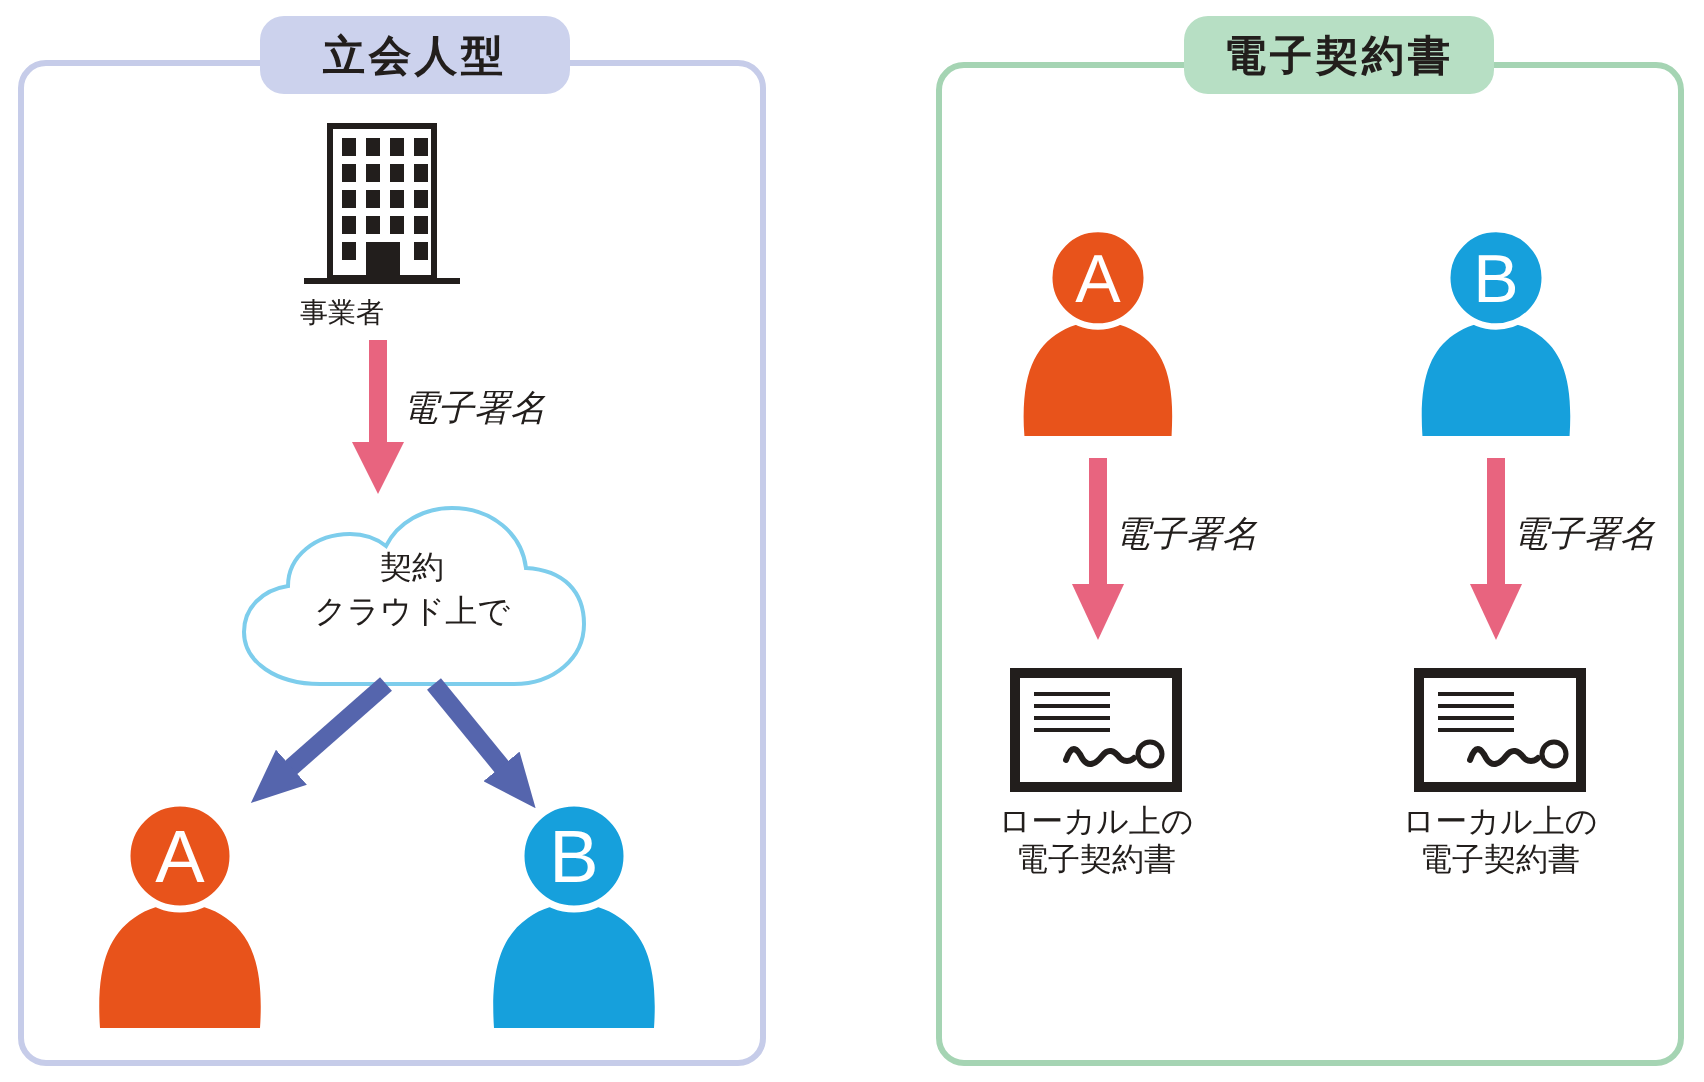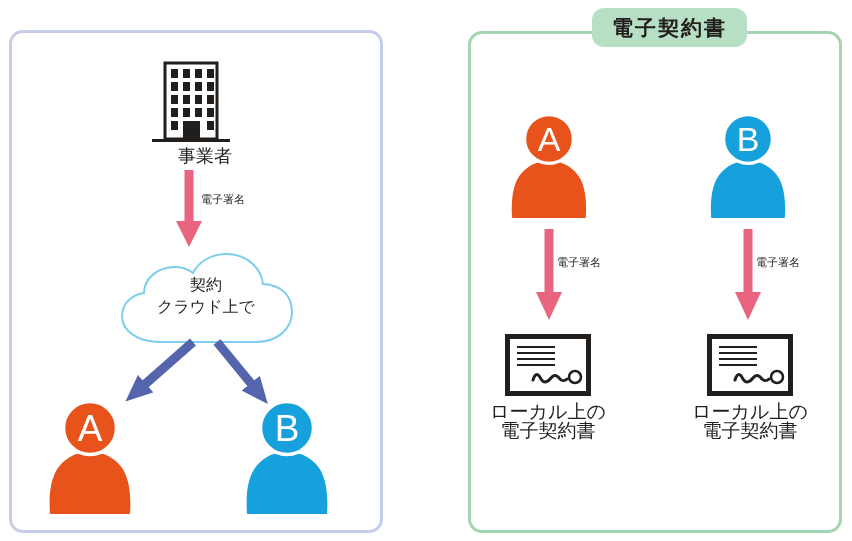--- a/index.html
+++ b/index.html
@@ -11,44 +11,45 @@
   .panel.left{left:9px;top:30px;width:368px;height:497px;border:3px solid var(--lavender_border,#c6cce9);}
   .panel.right{left:468px;top:31px;width:368px;height:496px;border:3px solid var(--green_border,#a5d4b3);}
   .badge{
     position:absolute;top:8px;height:39px;width:155px;border-radius:12px;
     display:flex;align-items:center;justify-content:center;
     font-size:21px;font-weight:bold;letter-spacing:2px;z-index:5;
   }
   .badge.lavender{left:130px;background:var(--lavender_fill,#ccd2ed);}
   .badge.green{left:592px;background:var(--green_fill,#b7dfc4);}
   .abs{position:absolute;}
-  .caption{position:absolute;text-align:right;font-size:18px;line-height:18px;}
-  .arrow-label{position:absolute;font-size:11px;white-space:nowrap;}
+  .caption{position:absolute;text-align:left;font-size:14px;line-height:18px;}
+  .arrow-label{position:absolute;font-size:18px;white-space:nowrap;font-style:italic;}
   .cloud-text{
     position:absolute;left:131px;top:274px;width:150px;text-align:center;
     font-size:16px;line-height:22px;z-index:3;
   }
   .cloud-text span{display:block;}
-  .doc-label{position:absolute;width:124px;text-align:center;font-size:19px;line-height:19px;}
+  .doc-label{position:absolute;width:124px;text-align:center;font-size:16px;line-height:19px;}
   .doc-label span{display:block;}
   .person-letter{fill:#ffffff;font-family:"Liberation Sans","DejaVu Sans",sans-serif;font-size:37px;}
   .person.orange .person-body{fill:var(--orange,#e8531b);}
   .person.orange .person-head{fill:var(--orange,#e8531b);}
   .person.blue .person-body{fill:var(--blue,#16a0dc);}
   .person.blue .person-head{fill:var(--blue,#16a0dc);}
   .pink-fill{fill:var(--pink,#e8647f);}
   .ink-stroke{stroke:var(--ink,#221e1c);}
   svg{display:block;}
 </style>
 </head>
 <body>
 
 <div class="stage">
 
   <div class="panel left"></div>
+  <div class="badge lavender">立会人型</div>
 
   <svg class="abs" style="left:152px;top:60px;" width="78" height="84" viewBox="0 0 78 84">
     <rect x="13" y="3" width="52" height="76" fill="#fff" class="ink-stroke" stroke-width="3"></rect>
     <g fill="var(--ink,#221e1c)">
       <rect x="19" y="9" width="7" height="9"></rect>
         <rect x="31" y="9" width="7" height="9"></rect>
         <rect x="43" y="9" width="7" height="9"></rect>
         <rect x="55" y="9" width="7" height="9"></rect>
       <rect x="19" y="22" width="7" height="9"></rect>
         <rect x="31" y="22" width="7" height="9"></rect>

